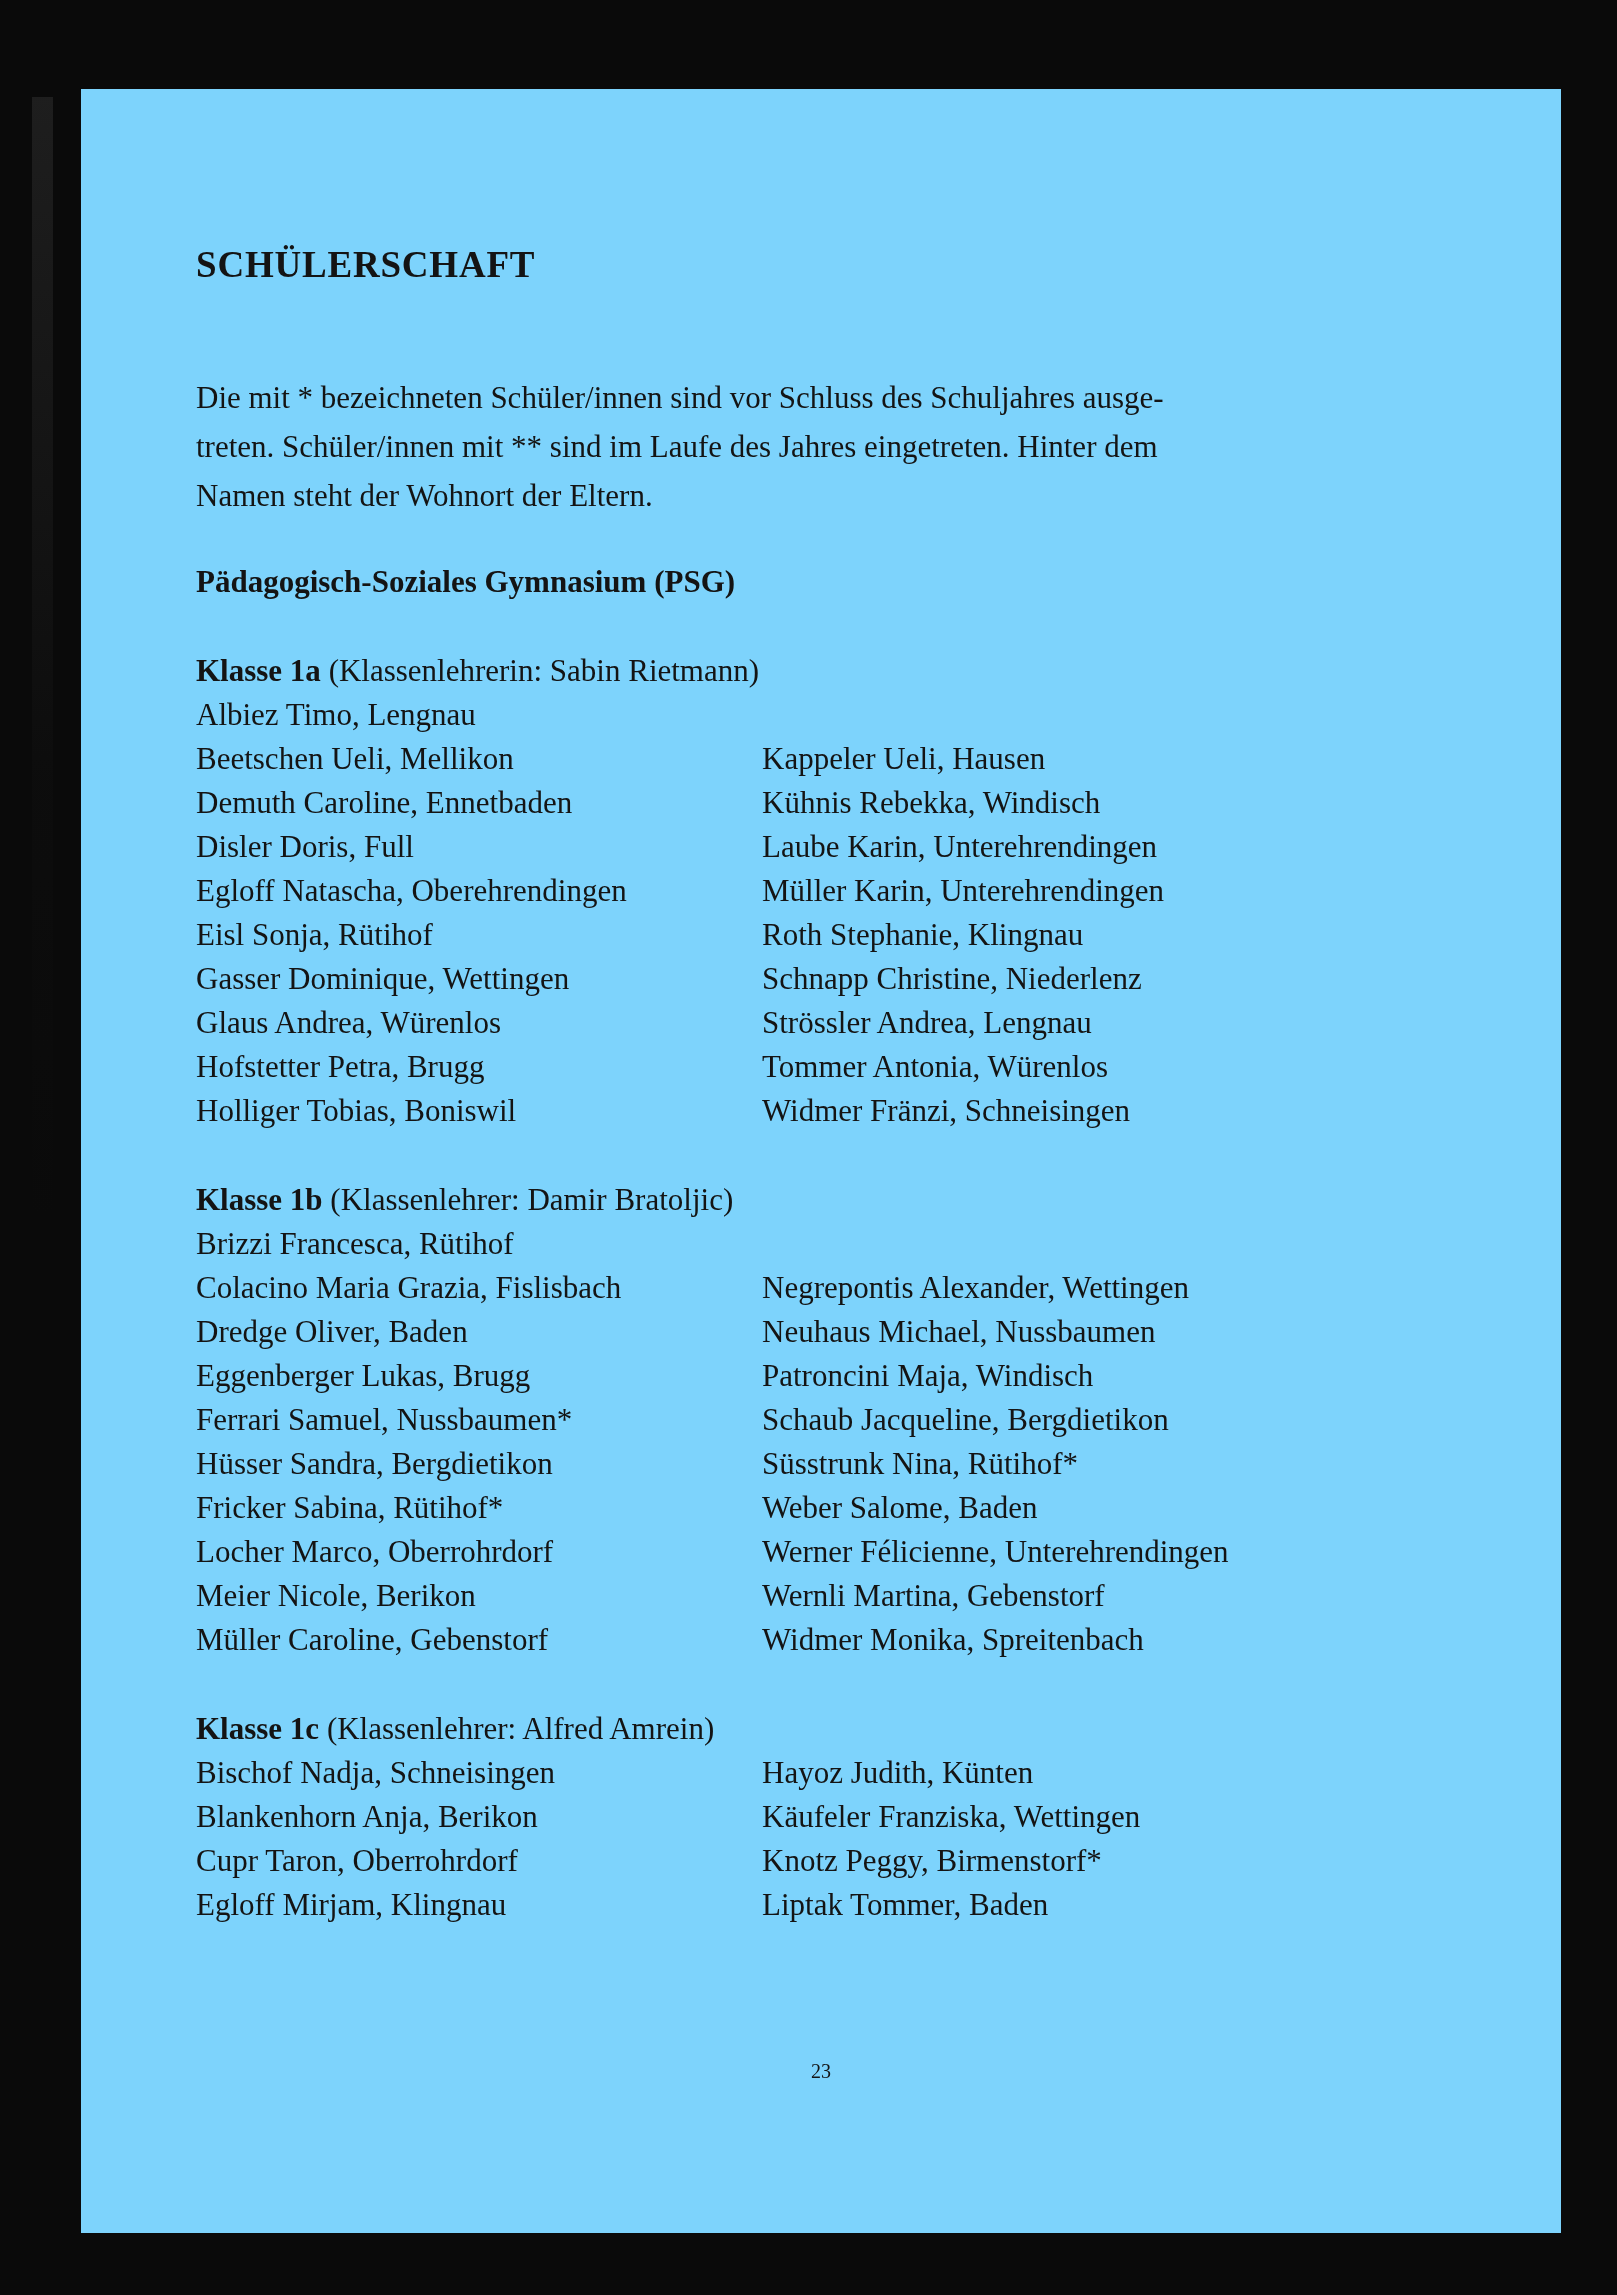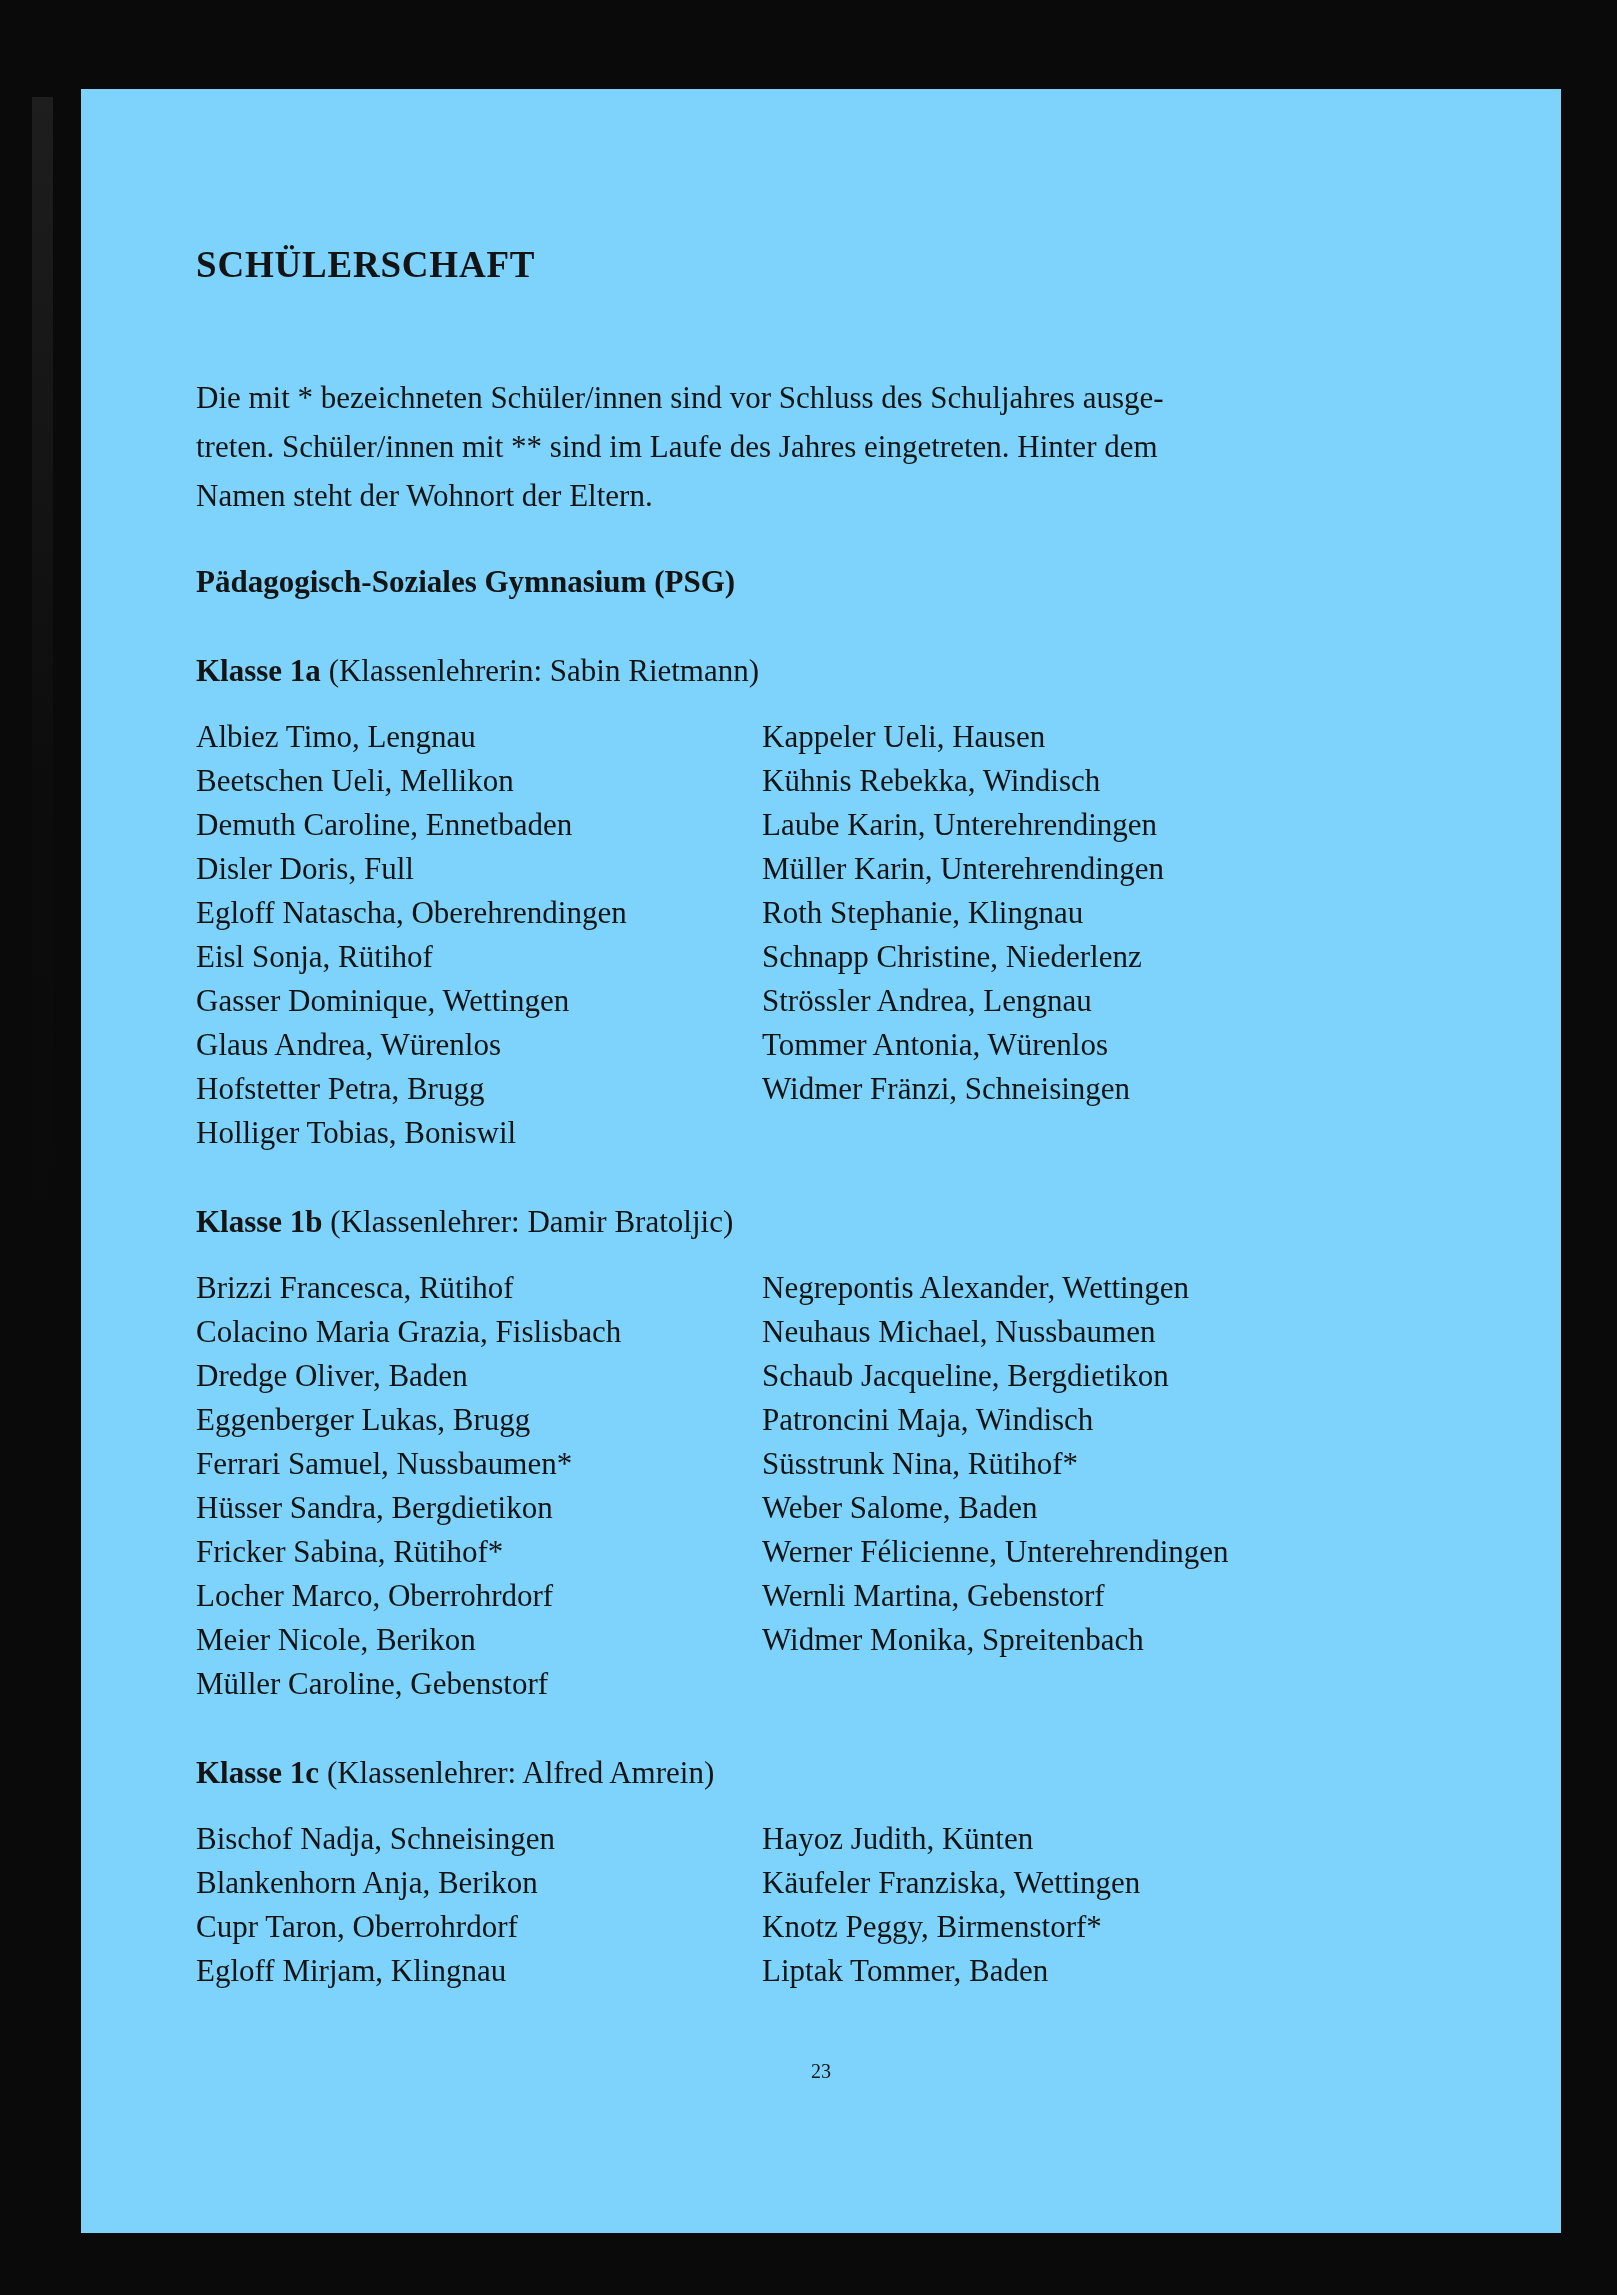--- a/index.html
+++ b/index.html
@@ -59,22 +59,21 @@
   .class-heading {
     margin: 0;
     line-height: 44px;
     white-space: nowrap;
   }
   .class-heading .class-label {
     font-weight: 700;
   }
   .columns {
     display: flex;
-    align-items: flex-start;
-    margin-top: 22px;
+    align-items: flex-end;
   }
   .col-left {
     flex: 0 0 566px;
     width: 566px;
   }
   .col-right {
     flex: 1 1 auto;
   }
   .student {
     line-height: 44px;
@@ -147,22 +146,22 @@
               <div class="student">Ferrari Samuel, Nussbaumen*</div>
               <div class="student">Hüsser Sandra, Bergdietikon</div>
               <div class="student">Fricker Sabina, Rütihof*</div>
               <div class="student">Locher Marco, Oberrohrdorf</div>
               <div class="student">Meier Nicole, Berikon</div>
               <div class="student">Müller Caroline, Gebenstorf</div>
             </div>
             <div class="col col-right">
               <div class="student">Negrepontis Alexander, Wettingen</div>
               <div class="student">Neuhaus Michael, Nussbaumen</div>
+              <div class="student">Patroncini Maja, Windisch</div>
               <div class="student">Schaub Jacqueline, Bergdietikon</div>
-              <div class="student">Patroncini Maja, Windisch</div>
               <div class="student">Süsstrunk Nina, Rütihof*</div>
               <div class="student">Weber Salome, Baden</div>
               <div class="student">Werner Félicienne, Unterehrendingen</div>
               <div class="student">Wernli Martina, Gebenstorf</div>
               <div class="student">Widmer Monika, Spreitenbach</div>
             </div>
           </div>
         </section>
         <section class="class-block">
           <p class="class-heading"><span class="class-label">Klasse 1c</span> (Klassenlehrer: Alfred Amrein)</p>

